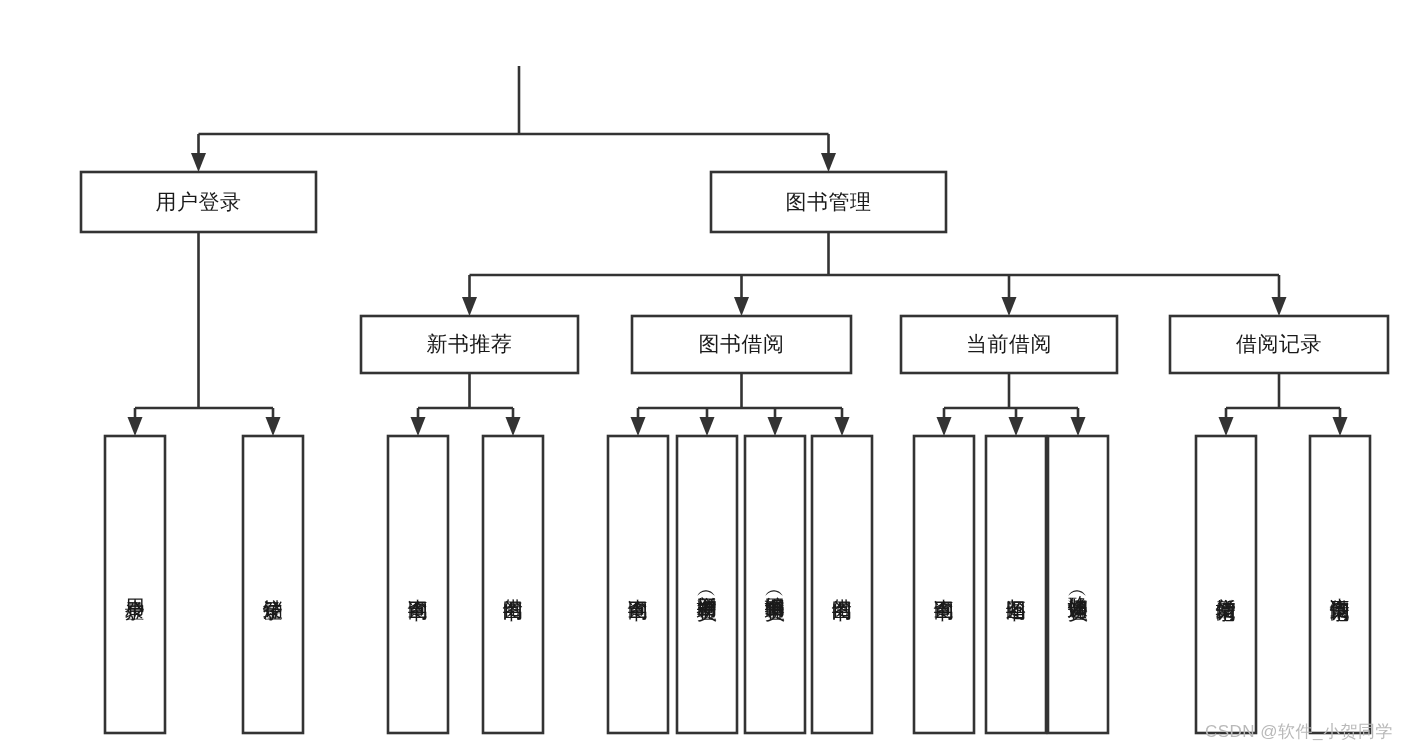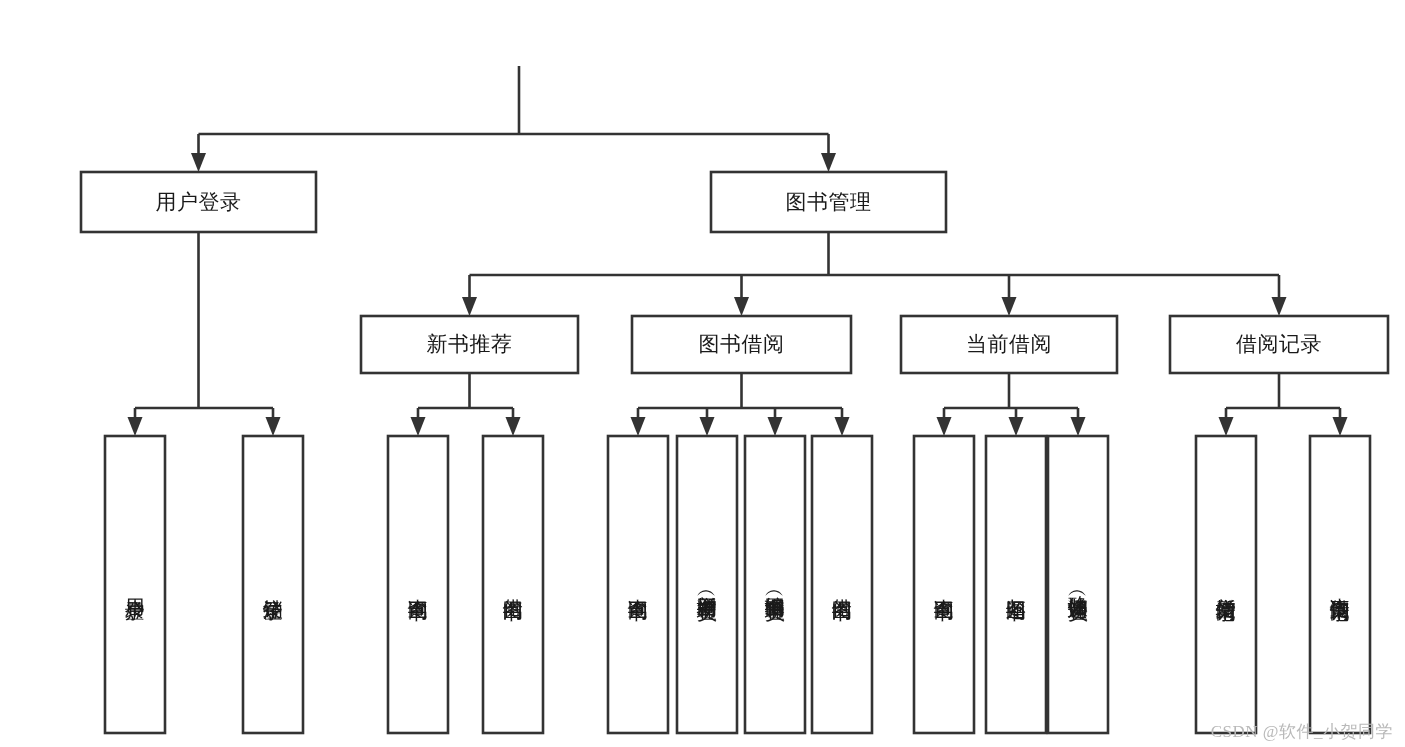--- a/index.html
+++ b/index.html
@@ -61,21 +61,21 @@
     align-items: center;
     justify-content: center;
     white-space: nowrap;
     letter-spacing: 1px;
     pointer-events: none;
   }
   .watermark {
     position: absolute;
     right: 12px;
     bottom: 4px;
-    font-family: Liberation Serif, serif;
+    font-family: Liberation Sans, sans-serif;
     font-size: 17px;
     color: #b9b9b9;
     white-space: nowrap;
     letter-spacing: 0.5px;
   }
 </style>
 </head>
 <body>
 
 <div id="diagram-root">

